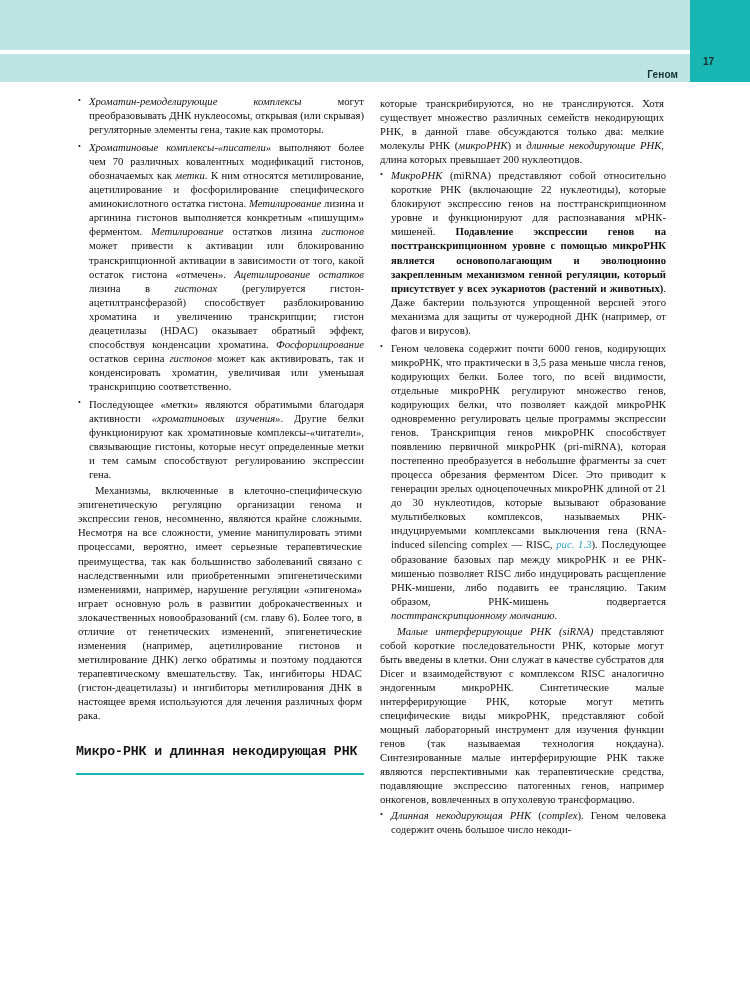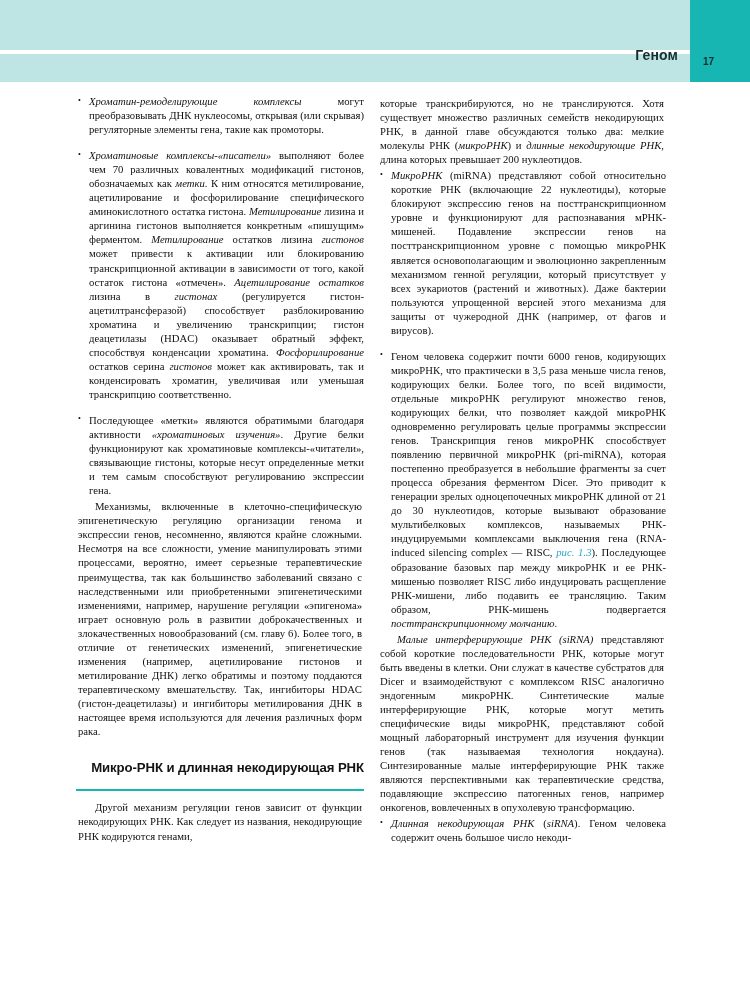--- a/index.html
+++ b/index.html
@@ -52,23 +52,23 @@
     position: absolute;
     left: 690px;
     top: 0;
     width: 60px;
     height: 82px;
     background: #17b6b3;
   }
   #running-head-title {
     position: absolute;
     right: 72px;
-    top: 48px;
+    top: 70px;
     font-family: "Liberation Sans", sans-serif;
-    font-size: 14px;
+    font-size: 10px;
     font-weight: bold;
     color: #15302f;
     letter-spacing: 0.1px;
     line-height: 1;
   }
   #page-number {
     position: absolute;
     left: 703px;
     top: 57px;
     font-family: "Liberation Sans", sans-serif;
@@ -112,41 +112,41 @@
     text-align: justify;
   }
   ul.bullets > li::before {
     content: "\2022";
     position: absolute;
     left: 2px;
     top: -0.5px;
     font-size: 8px;
     color: #111;
   }
-  ul.bullets > li + li { margin-top: 12px; }
+  ul.bullets > li + li { margin-top: 4px; }
 
   p {
     margin: 2px;
     text-align: justify;
   }
   p.indent { text-indent: 17px; }
 
   em, i { font-style: italic; }
-  b, strong { font-weight: normal; }
+  b, strong { font-weight: bold; }
   .figref { color: #2aa3c9; font-style: italic; }
 
   
   #section-heading {
     margin-top: 20px;
-    font-family: Liberation Sans, sans-serif;
+    font-family: Liberation Mono, monospace;
     font-size: 13.2px;
     font-weight: bold;
     line-height: 20px;
     color: #141414;
-    text-align: right;
+    text-align: left;
     letter-spacing: -0.1px;
   }
   #section-rule {
     margin-top: 7px;
     margin-bottom: 9px;
     height: 2.4px;
     background: #17b6b3;
     width: 100%;
   }
 </style>
@@ -170,32 +170,31 @@
       <li><em>Хроматин-ремоделирующие комплексы</em><span> могут преобразовывать ДНК нуклеосомы, открывая (или скрывая) регуляторные элементы гена, такие как промоторы.</span></li>
       <li><em>Хроматиновые комплексы-«писатели»</em><span> выполняют более чем 70 различных ковалентных модификаций гистонов, обозначаемых как </span><em>метки</em><span>. К ним относятся метилирование, ацетилирование и фосфорилирование специфического аминокислотного остатка гистона. </span><em>Метилирование</em><span> лизина и аргинина гистонов выполняется конкретным «пишущим» ферментом. </span><em>Метилирование</em><span> остатков лизина </span><em>гистонов</em><span> может привести к активации или блокированию транскрипционной активации в зависимости от того, какой остаток гистона «отмечен». </span><em>Ацетилирование остатков</em><span> лизина в </span><em>гистонах</em><span> (регулируется гистон-ацетилтрансферазой) способствует разблокированию хроматина и увеличению транскрипции; гистон деацетилазы (HDAC) оказывает обратный эффект, способствуя конденсации хроматина. </span><em>Фосфорилирование</em><span> остатков серина </span><em>гистонов</em><span> может как активировать, так и конденсировать хроматин, увеличивая или уменьшая транскрипцию соответственно.</span></li>
       <li><span>Последующее «метки» являются обратимыми благодаря активности </span><em>«хроматиновых изучения»</em><span>. Другие белки функционируют как хроматиновые комплексы-«читатели», связывающие гистоны, которые несут определенные метки и тем самым способствуют регулированию экспрессии гена.</span></li>
     </ul>
 
     <p class="indent">Механизмы, включенные в клеточно-специфическую эпигенетическую регуляцию организации генома и экспрессии генов, несомненно, являются крайне сложными. Несмотря на все сложности, умение манипулировать этими процессами, вероятно, имеет серьезные терапевтические преимущества, так как большинство заболеваний связано с наследственными или приобретенными эпигенетическими изменениями, например, нарушение регуляции «эпигенома» играет основную роль в развитии доброкачественных и злокачественных новообразований (см. главу 6). Более того, в отличие от генетических изменений, эпигенетические изменения (например, ацетилирование гистонов и метилирование ДНК) легко обратимы и поэтому поддаются терапевтическому вмешательству. Так, ингибиторы HDAC (гистон-деацетилазы) и ингибиторы метилирования ДНК в настоящее время используются для лечения различных форм рака.</p>
 
     <h2 id="section-heading">Микро-РНК и длинная некодирующая РНК</h2>
     <div id="section-rule"></div>
 
-    <p class="indent"><b>Другой механизм регуляции генов зависит от функции некодирующих РНК</b><span>. Как следует из названия, некодирующие РНК кодируются генами,</span></p>
   </div>
 
   <div class="column" id="right-column">
 
     <p><span>которые транскрибируются, но не транслируются. Хотя существует множество различных семейств некодирующих РНК, в данной главе обсуждаются только два: мелкие молекулы РНК (</span><em>микроРНК</em><span>) и </span><em>длинные некодирующие РНК</em><span>, длина которых превышает 200 нуклеотидов.</span></p>
 
     <ul class="bullets">
       <li><em>МикроРНК</em><span> (miRNA) представляют собой относительно короткие РНК (включающие 22 нуклеотиды), которые блокируют экспрессию генов на посттранскрипционном уровне и функционируют для распознавания мРНК-мишеней. </span><b>Подавление экспрессии генов на посттранскрипционном уровне с помощью микроРНК является основополагающим и эволюционно закрепленным механизмом генной регуляции, который присутствует у всех эукариотов (растений и животных)</b><span>. Даже бактерии пользуются упрощенной версией этого механизма для защиты от чужеродной ДНК (например, от фагов и вирусов).</span></li>
       <li><span>Геном человека содержит почти 6000 генов, кодирующих микроРНК, что практически в 3,5 раза меньше числа генов, кодирующих белки. Более того, по всей видимости, отдельные микроРНК регулируют множество генов, кодирующих белки, что позволяет каждой микроРНК одновременно регулировать целые программы экспрессии генов. Транскрипция генов микроРНК способствует появлению первичной микроРНК (pri-miRNA), которая постепенно преобразуется в небольшие фрагменты за счет процесса обрезания ферментом Dicer. Это приводит к генерации зрелых одноцепочечных микроРНК длиной от 21 до 30 нуклеотидов, которые вызывают образование мультибелковых комплексов, называемых РНК-индуцируемыми комплексами выключения гена (RNA-induced silencing complex — RISC, </span><span class="figref">рис. 1.3</span><span>). Последующее образование базовых пар между микроРНК и ее РНК-мишенью позволяет RISC либо индуцировать расщепление РНК-мишени, либо подавить ее трансляцию. Таким образом, РНК-мишень подвергается </span><em>посттранскрипционному молчанию</em><span>.</span></li>
     </ul>
 
     <p class="indent"><em>Малые интерферирующие РНК (siRNA)</em><span> представляют собой короткие последовательности РНК, которые могут быть введены в клетки. Они служат в качестве субстратов для Dicer и взаимодействуют с комплексом RISC аналогично эндогенным микроРНК. Синтетические малые интерферирующие РНК, которые могут метить специфические виды микроРНК, представляют собой мощный лабораторный инструмент для изучения функции генов (так называемая технология нокдауна). Синтезированные малые интерферирующие РНК также являются перспективными как терапевтические средства, подавляющие экспрессию патогенных генов, например онкогенов, вовлеченных в опухолевую трансформацию.</span></p>
 
     <ul class="bullets">
-      <li><em>Длинная некодирующая РНК</em><span> (</span><em>siRNA</em><span>). Геном человека содержит очень большое число некоди-</span></li>
+      <li><em>Длинная некодирующая РНК</em><span> (</span><em>complex</em><span>). Геном человека содержит очень большое число некоди-</span></li>
     </ul>
   </div>
 
 </div>
 
 </body></html>

